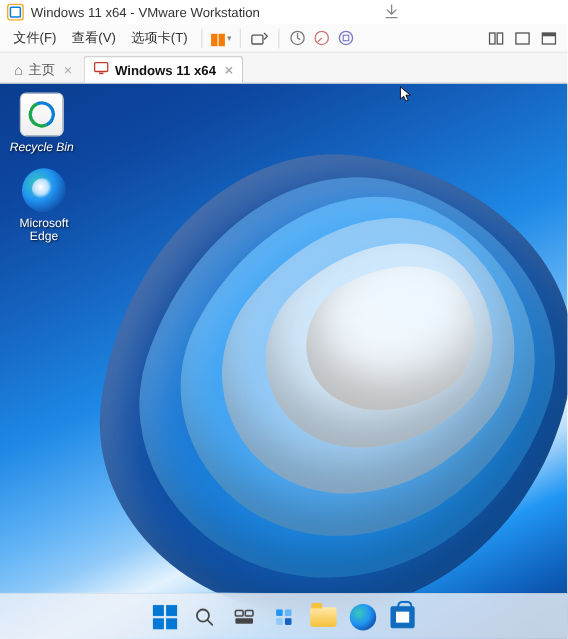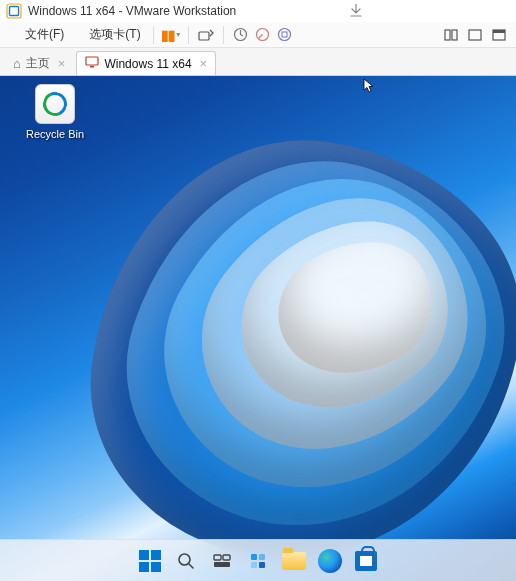--- a/index.html
+++ b/index.html
@@ -6,32 +6,32 @@
     body { width: 516px; height: 581px; font-family: "Microsoft YaHei", "Segoe UI", sans-serif; font-size: 12px; background: #fff; overflow: hidden; position: relative; }
 
     
     .titlebar { height: 22px; display: flex; align-items: center; padding: 0 6px; gap: 6px; background: #fff; }
     .vm-logo { width: 16px; height: 16px; display: flex; align-items: center; justify-content: center; }
     .titlebar-text { font-size: 12px; color: #333; }
     .titlebar-center-icon { position: absolute; left: 350px; top: 4px; color: #888; font-size: 14px; }
 
     
     .menubar { height: 26px; display: flex; align-items: center; padding: 0 6px; border-bottom: 1px solid #e3e3e3; background: #fafafa; }
-    .menubar-items { display: flex; gap: 13px; margin-left: 13px; }
+    .menubar-items { display: flex; gap: 2px; }
     .menu-item { padding: 3px 6px; font-size: 12px; color: #333; cursor: pointer; }
     .menubar-sep { width: 1px; height: 18px; background: #ddd; margin: 0 6px; }
     .tb-btn { width: 22px; height: 22px; display: flex; align-items: center; justify-content: center; cursor: pointer; color: #555; }
     .pause-icon { color: #f57c00; font-weight: bold; font-size: 14px; letter-spacing: -1px; }
     .dropdown-tri { font-size: 8px; color: #888; margin-left: 2px; }
     .tb-right { display: flex; align-items: center; gap: 2px; margin-left: auto; }
 
     
     .tabbar { height: 28px; display: flex; align-items: flex-end; background: #f5f5f5; border-bottom: 1px solid #d0d0d0; padding-left: 4px; gap: 2px; }
     .tab { height: 24px; display: flex; align-items: center; padding: 0 8px; gap: 5px; font-size: 12px; color: #555; border: 1px solid transparent; border-bottom: none; cursor: pointer; }
-    .tab.active { background: #fff; border-color: #ccc; border-radius: 3px 3px 0 0; color: #111; font-weight: 400; }
+    .tab.active { background: #fff; border-color: #ccc; border-radius: 3px 3px 0 0; color: #111; font-weight: 700; }
     .tab-close { color: #aaa; font-size: 13px; margin-left: 3px; cursor: pointer; }
     .home-icon { font-size: 13px; color: #666; }
 
     
     .guest { position: relative; width: 100%; height: 505px; overflow: hidden; }
     .wallpaper { position: absolute; inset: 0; background: linear-gradient(155deg, #0a3d8f 0%, #0d47a1 15%, #1565c0 30%, #1e88e5 45%, #64b5f6 58%, #90caf9 64%, #e3f2fd 70%, #bbdefb 74%, #2196f3 82%, #0d5bb5 92%, #083a7a 100%); }
     .bloom { position:absolute; right:-60px; bottom:-20px; width:540px; height:520px; }
     .petal { position:absolute; border-radius: 48% 52% 55% 45% / 60% 40% 60% 40%; box-shadow: inset -20px -20px 40px rgba(0,0,0,0.25), inset 20px 20px 40px rgba(255,255,255,0.25); }
 
     .cursor { position: absolute; left: 363px; top: 2px; color: #fff; font-size: 14px; text-shadow: 0 0 2px #000; pointer-events: none; }
@@ -70,20 +70,21 @@
   <span class="titlebar-center-icon">
     <svg width="12" height="14" viewBox="0 0 12 14">
         <path d="M6 0 L6 9 M2 5 L6 9 L10 5 M1 12 H11" stroke="#888" stroke-width="1.2" fill="none" stroke-linecap="round"></path>
       </svg>
   </span>
 </div>
 
 <div class="menubar">
   <div class="menubar-items">
     <span class="menu-item">文件(F)</span>
+    <span class="menu-item">查看(V)</span>
     <span class="menu-item">选项卡(T)</span>
   </div>
   <div class="menubar-sep"></div>
   <div class="tb-btn">
     <span class="pause-icon">▮▮</span>
     <span class="dropdown-tri">▾</span>
   </div>
   <div class="menubar-sep"></div>
   <div class="tb-btn">
     <svg width="16" height="14" viewBox="0 0 16 14">
@@ -160,25 +161,29 @@
       <div class="petal" style="width:130px;height:155px;left:255px;top:150px;background:linear-gradient(135deg,#e3f2fd,#fff);transform:rotate(58deg);"></div>
     </div>
   </div>
 
   <span class="cursor">
     <svg width="12" height="16" viewBox="0 0 12 16">
         <path d="M1 1 L1 12 L4 9.5 L6 14 L8 13 L6 8.5 L10 8.5 Z" fill="#fff" stroke="#000" stroke-width="0.8"></path>
       </svg>
   </span>
 
-  <div class="d-icon bin" style="left:20px; top:8px;">
+  <div class="d-icon bin" style="left:3px; top:8px;font-style:italic;">
     <div class="ico"></div>
     <div>Recycle Bin</div>
   </div>
 
+  <div class="d-icon edge" style="left:5px; top:77px;">
+    <div class="ico"></div>
+    <div>Microsoft Edge</div>
+  </div>
 
   <div class="taskbar">
     <div class="tb-center">
       <div class="tbi">
         <div class="start">
             <div></div>
             <div></div>
             <div></div>
             <div></div>
           </div>

